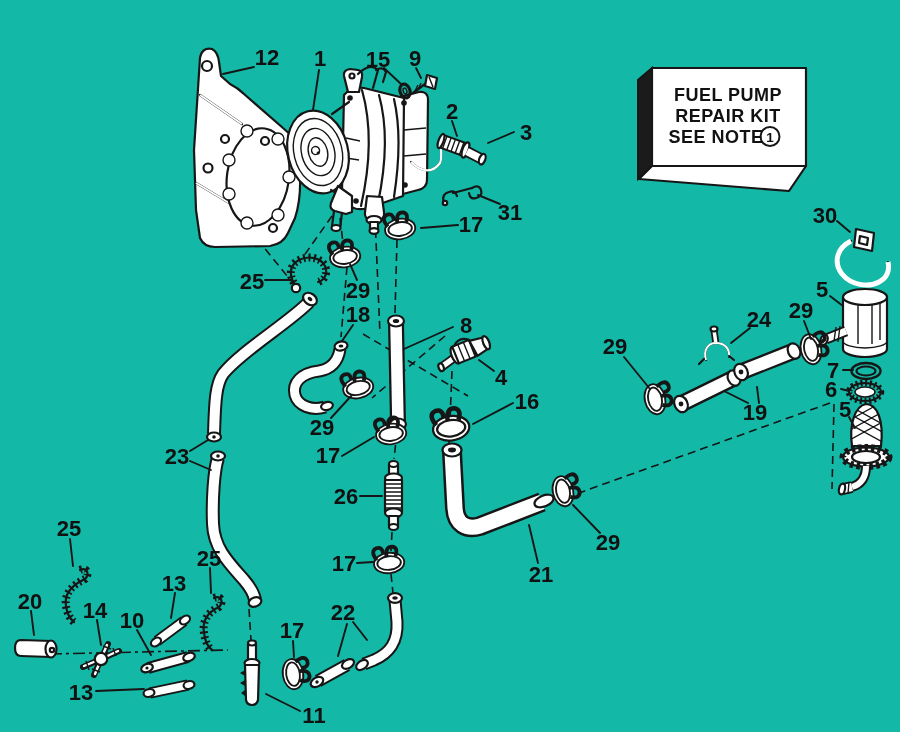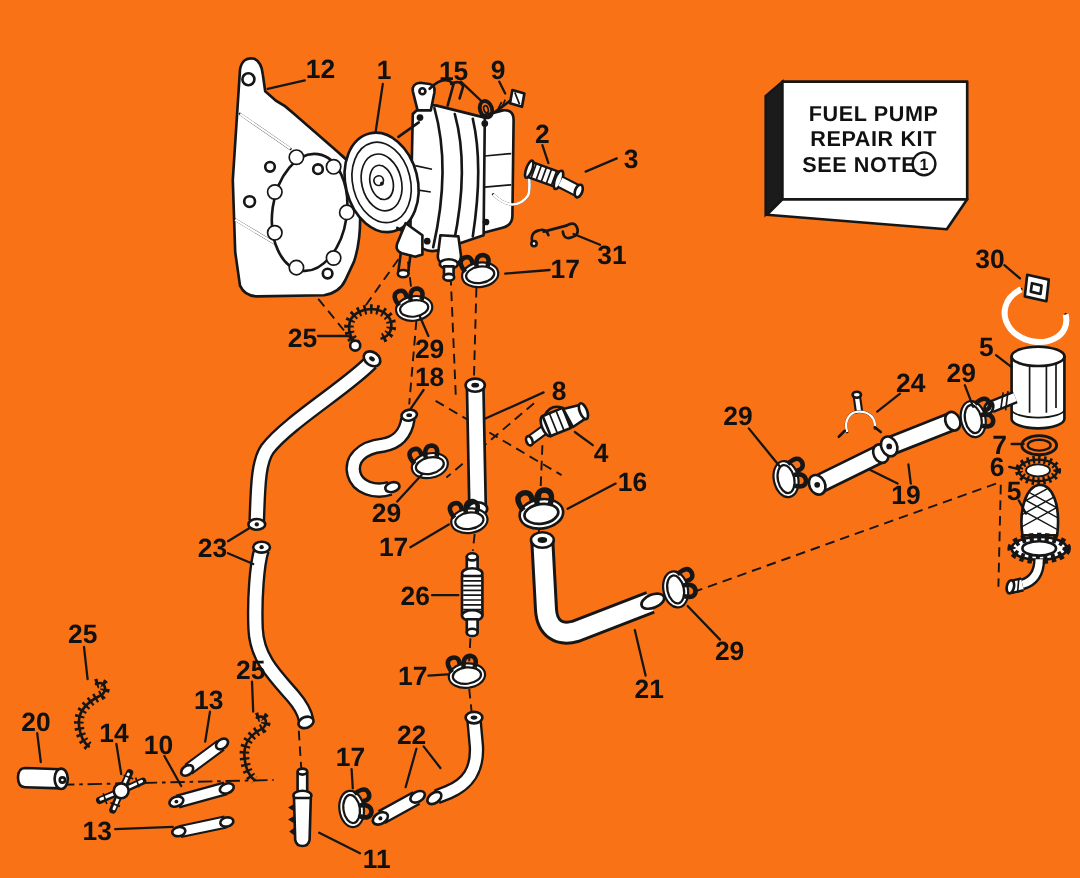--- a/index.html
+++ b/index.html
@@ -1,16 +1,16 @@
 <!DOCTYPE html>
 <html><head>
 <meta charset="utf-8">
 <style>
   html,body{margin:0;padding:0;background:#fff}
-  .stage{position:relative;width:900px;height:732px;background:#f97316;overflow:hidden}
+  .stage{position:relative;width:900px;height:732px;background:#14b8a6;overflow:hidden}
   svg{display:block}
   .lbl{font-family:"Liberation Sans",sans-serif;font-weight:bold;font-size:22px;fill:#111}
   .note-t{font-family:"Liberation Sans",sans-serif;font-weight:bold;font-size:18px;fill:#111;letter-spacing:.5px}
   .note-n{font-family:"Liberation Sans",sans-serif;font-weight:bold;font-size:13.5px;fill:#111}
   .oln{fill:#fff;stroke:#161616;stroke-width:2.2;stroke-linejoin:round}
   .ln{fill:none;stroke:#161616;stroke-width:2.2;stroke-linecap:round;stroke-linejoin:round}
   .thin{fill:none;stroke:#161616;stroke-width:1.4}
   .leader{stroke:#161616;stroke-width:1.9}
   .dash{fill:none;stroke:#161616;stroke-width:1.6;stroke-dasharray:8 5}
   .dashdot{fill:none;stroke:#161616;stroke-width:1.6;stroke-dasharray:12 4 3 4}

